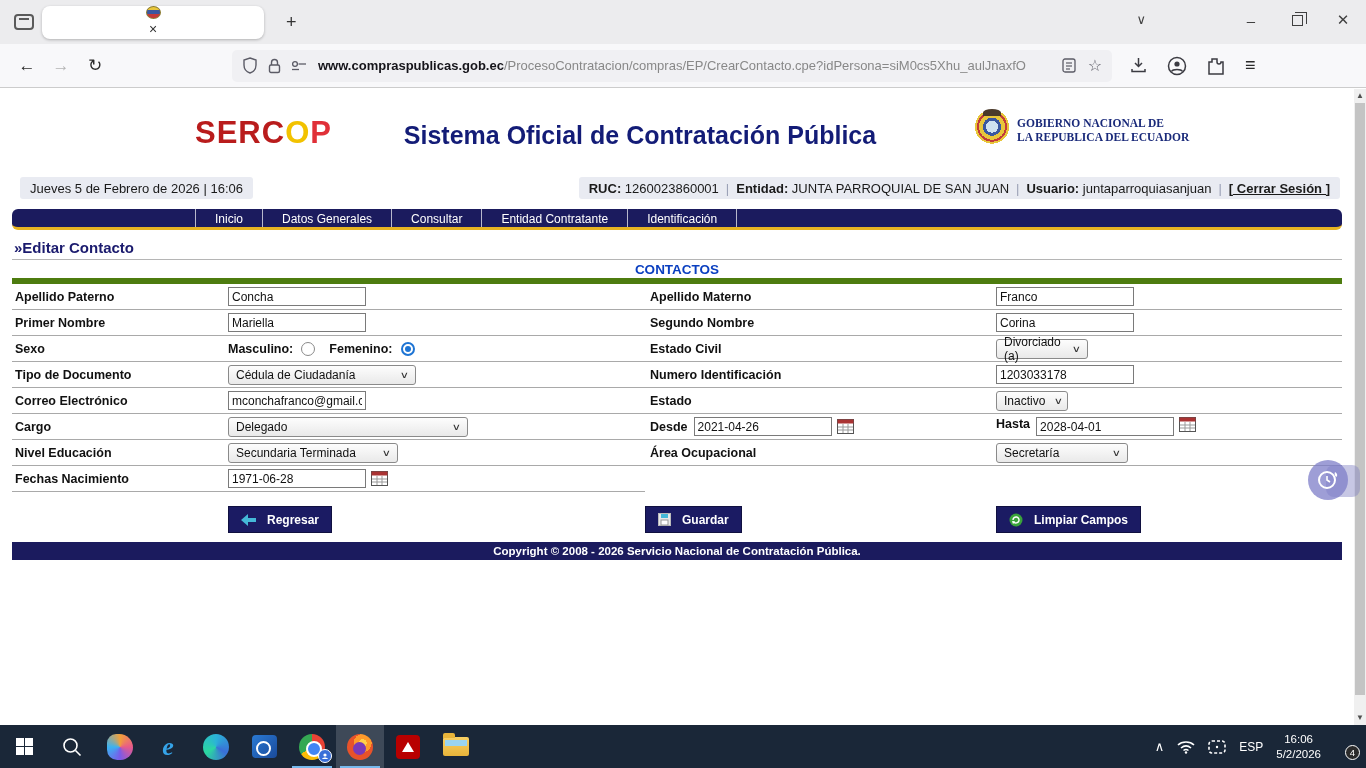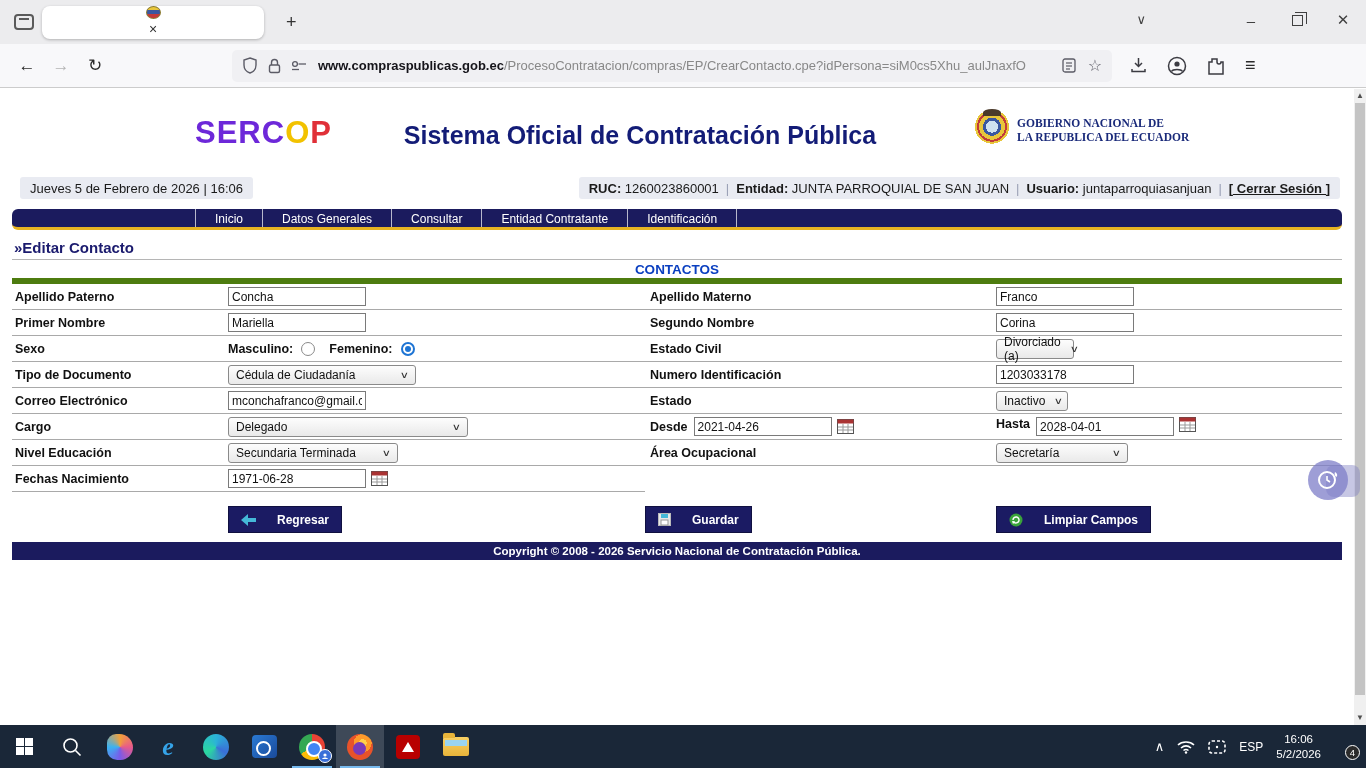--- a/index.html
+++ b/index.html
@@ -27,21 +27,21 @@
   .urlbox svg { flex:none; }
   .urltext { font-size:13px; margin-left:10px; white-space:nowrap; overflow:hidden; flex:1; color:#888; }
   .urltext .dom { color:#15141a; font-weight:700; }
   .chrome-right { display:flex; align-items:center; margin-left:18px; gap:20px; }
   .hamb { font-size:18px; color:#2b2b2b; }
 
   
   .page { position:absolute; top:89px; left:0; width:1354px; height:636px; background:#fff; overflow:hidden; }
   .hdr { position:relative; height:88px; }
   .logo { position:absolute; left:195px; top:26px; font-size:31px; font-weight:700; letter-spacing:1px; }
-  .logo .p1 { color:#6d28d9;margin-top:28px; } .logo .p2 { color:#f2c200; } .logo .p3 { color:#e03038; }
+  .logo .p1 { color:#b91c1c;margin-top:28px; } .logo .p2 { color:#f2c200; } .logo .p3 { color:#e03038; }
   .htitle { position:absolute; left:0; width:1280px; top:32px; text-align:center; font-size:25px; font-weight:700; color:#131c77; }
   .gov { position:absolute; left:975px; top:20px; display:flex; align-items:center; }
   .crest { width:34px; height:42px; background:radial-gradient(circle at 50% 42%, #cfe2ef 0 6px, #3a57a0 6px 9px, #e8c63a 9px 13px, #c23a3a 13px 15px, #e8c63a 15px 17px, transparent 17px); position:relative; }
   .crest::before { content:""; position:absolute; top:0; left:8px; width:18px; height:7px; background:#4a3a2a; border-radius:50% 50% 0 0; }
   .gov-text { margin-left:8px; font-family:"Liberation Serif", serif; font-size:11.5px; font-weight:700; color:#1a2a7a; line-height:1.25; }
 
   .infobar { display:flex; justify-content:space-between; margin:0 14px 0 20px; }
   .pill { background:#e9ebf2; border-radius:3px; font-size:13px; color:#1a1a1a; padding:3px 10px; height:22px; display:flex; align-items:center; white-space:nowrap; }
   .pill b { font-weight:700; }
   .pill .sep { color:#9aa0b5; margin:0 7px; }
@@ -67,21 +67,21 @@
   .w138 { width:138px; }
   .sel { display:inline-flex; align-items:center; justify-content:space-between; height:20px; background:linear-gradient(#fdfdfd,#e9e9e9); border:1px solid #8a8a8a; border-radius:3px; padding:0 7px; font-size:12px; color:#111; }
   .chev { font-size:9px; color:#333; margin-left:10px; transform:scaleX(1.4); }
   .radio { width:14px; height:14px; border:1px solid #8a8a8a; border-radius:50%; background:#fff; display:inline-block; }
   .radio.checked { border:2px solid #1d74d4; position:relative; }
   .radio.checked::after { content:""; position:absolute; top:2px; left:2px; width:6px; height:6px; background:#1d74d4; border-radius:50%; }
   .inline-b { font-size:12.5px; font-weight:700; color:#111; }
   .calico { margin-left:5px; }
 
   .btnrow { display:flex; align-items:center; margin:14px 12px 0 12px; }
-  .btn { height:27px; background:#1b1b63; border:1px solid #101040; color:#fff; font-size:12px; font-weight:700; display:inline-flex; align-items:center; padding:0 12px; gap:21px; }
+  .btn { height:27px; background:#1b1b63; border:1px solid #101040; color:#fff; font-size:12px; font-weight:700; display:inline-flex; align-items:center; padding:0 12px; gap:11px; }
   .btn svg { flex:none; }
 
   .pfooter { margin:9px 12px 0 12px; height:18px; background:#1b1b5e; color:#fff; font-size:11.5px; font-weight:700; text-align:center; line-height:18px; }
 
   
   .sbar { position:absolute; top:89px; right:0; width:12px; height:636px; background:#f0f0f0; }
   .sbar .arr { height:14px; text-align:center; font-size:8px; color:#505050; line-height:14px; }
   .sbar .thumb { position:absolute; top:14px; left:1px; width:10px; height:592px; background:#c4c4c4; }
   .sbar .arr.down { position:absolute; bottom:0; width:100%; }
 
@@ -246,21 +246,21 @@
     <div class="frow">
       <div class="c-lbl1">Sexo</div>
       <div class="c-f1">
         <span class="inline-b">Masculino:</span>
         <span class="radio" style="margin:0 14px 0 8px"></span>
         <span class="inline-b">Femenino:</span>
         <span class="radio checked" style="margin-left:8px"></span>
       </div>
       <div class="c-lbl2">Estado Civil</div>
       <div class="c-f2">
-        <span class="sel" style="width:78px">
+        <span class="sel" style="width:92px">
             <span>Divorciado (a)</span>
             <span class="chev">∨</span>
           </span>
       </div>
     </div>
 
     <div class="frow">
       <div class="c-lbl1">Tipo de Documento</div>
       <div class="c-f1">
         <span class="sel" style="width:188px">

